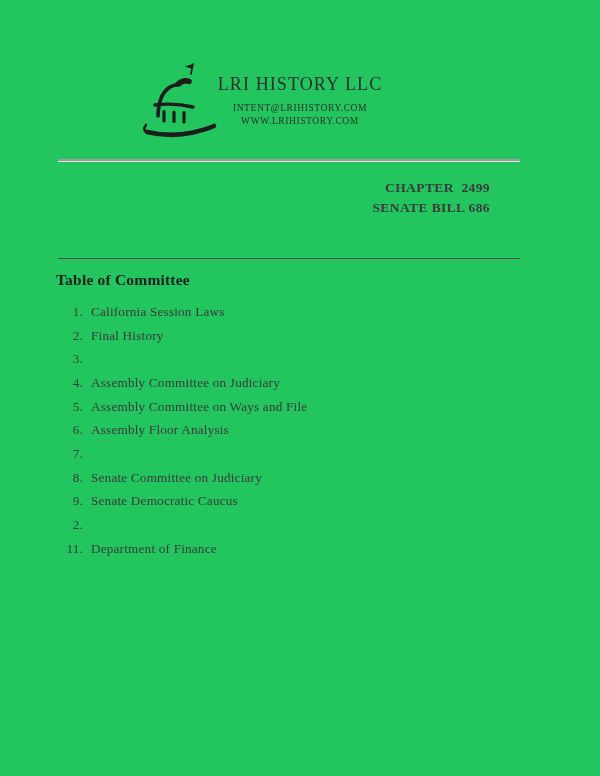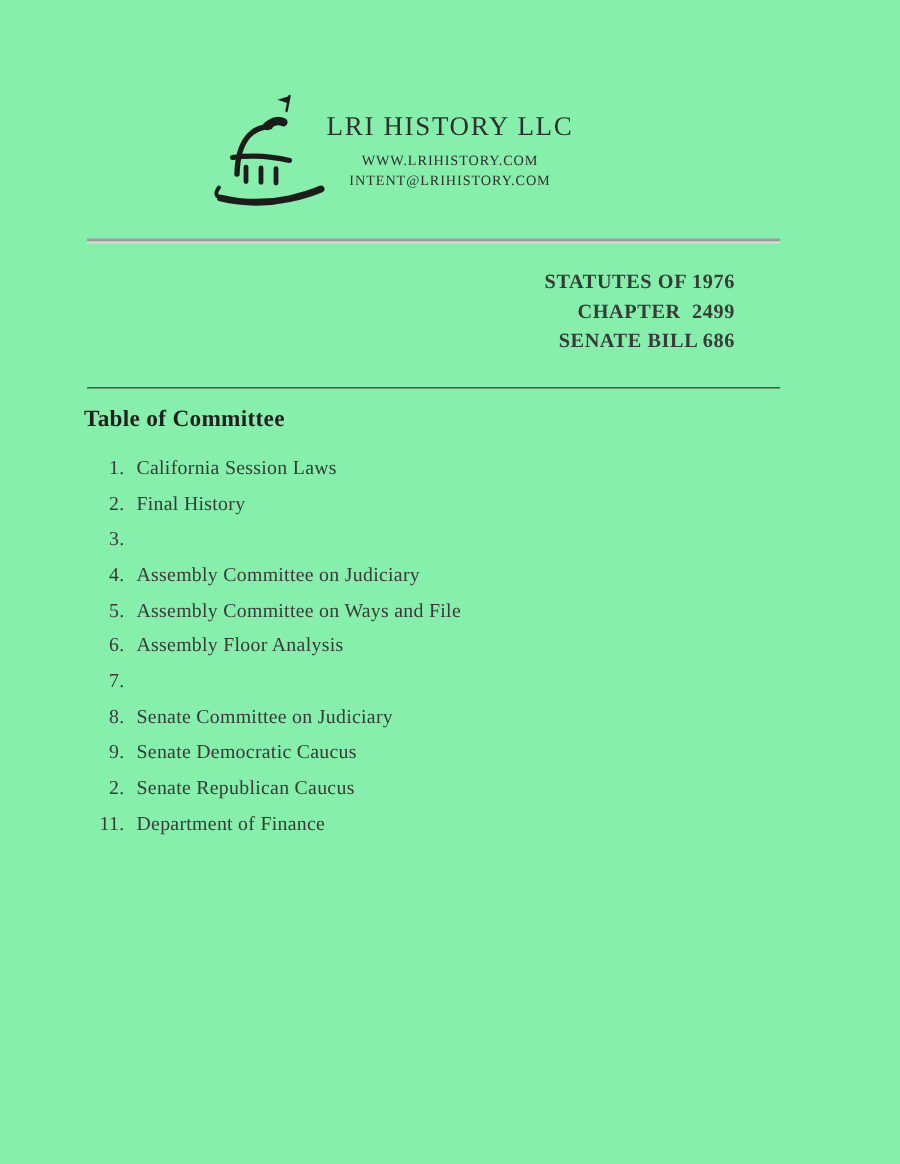--- a/index.html
+++ b/index.html
@@ -4,21 +4,21 @@
 <style>
   html, body {
     margin: 0;
     padding: 0;
     background: #ffffff;
   }
   .page {
     position: relative;
     width: 600px;
     height: 776px;
-    background: #86efac;
+    background: #22c55e;
     font-family: "Liberation Serif", serif;
     overflow: hidden;
   }
 
   
   .logo {
     position: absolute;
     left: 138px;
     top: 60px;
     width: 84px;
@@ -134,28 +134,27 @@
     <path d="M26 51.5 L26 61" stroke-width="3.2"></path>
     <path d="M36 52 L36 61.5" stroke-width="3.2"></path>
     <path d="M46 52.5 L46 62" stroke-width="3.2"></path>
 
     <path d="M9 72 Q4 70 8 65" stroke-width="2.6"></path>
     <path d="M9 72 Q32 77.5 55 72.5 Q68 69.5 76 66" stroke-width="4.6"></path>
   </svg>
 
   <div class="letterhead-text">
     <div class="company">LRI HISTORY LLC</div>
+    <div class="contact">INTENT@LRIHISTORY.COM</div>
     <div class="contact">WWW.LRIHISTORY.COM</div>
-    <div class="contact">INTENT@LRIHISTORY.COM</div>
   </div>
 
   <div class="rule rule-1"></div>
 
   <div class="reference">
-    <div>STATUTES OF 1976</div>
     <div>CHAPTER  2499</div>
     <div>SENATE BILL 686</div>
   </div>
 
   <div class="rule rule-2"></div>
 
   <h1 class="toc-title">Table of Committee</h1>
 
   <ol class="toc-list">
     <li class="toc-row">
@@ -196,21 +195,20 @@
       <span class="toc-label">Senate Committee on Judiciary</span>
     </li>
 
     <li class="toc-row">
       <span class="toc-num">9.</span>
       <span class="toc-label">Senate Democratic Caucus</span>
     </li>
 
     <li class="toc-row">
       <span class="toc-num">2.</span>
-      <span class="toc-label">Senate Republican Caucus</span>
     </li>
 
     <li class="toc-row">
       <span class="toc-num">11.</span>
       <span class="toc-label">Department of Finance</span>
     </li>
   </ol>
 
 </div>
 

